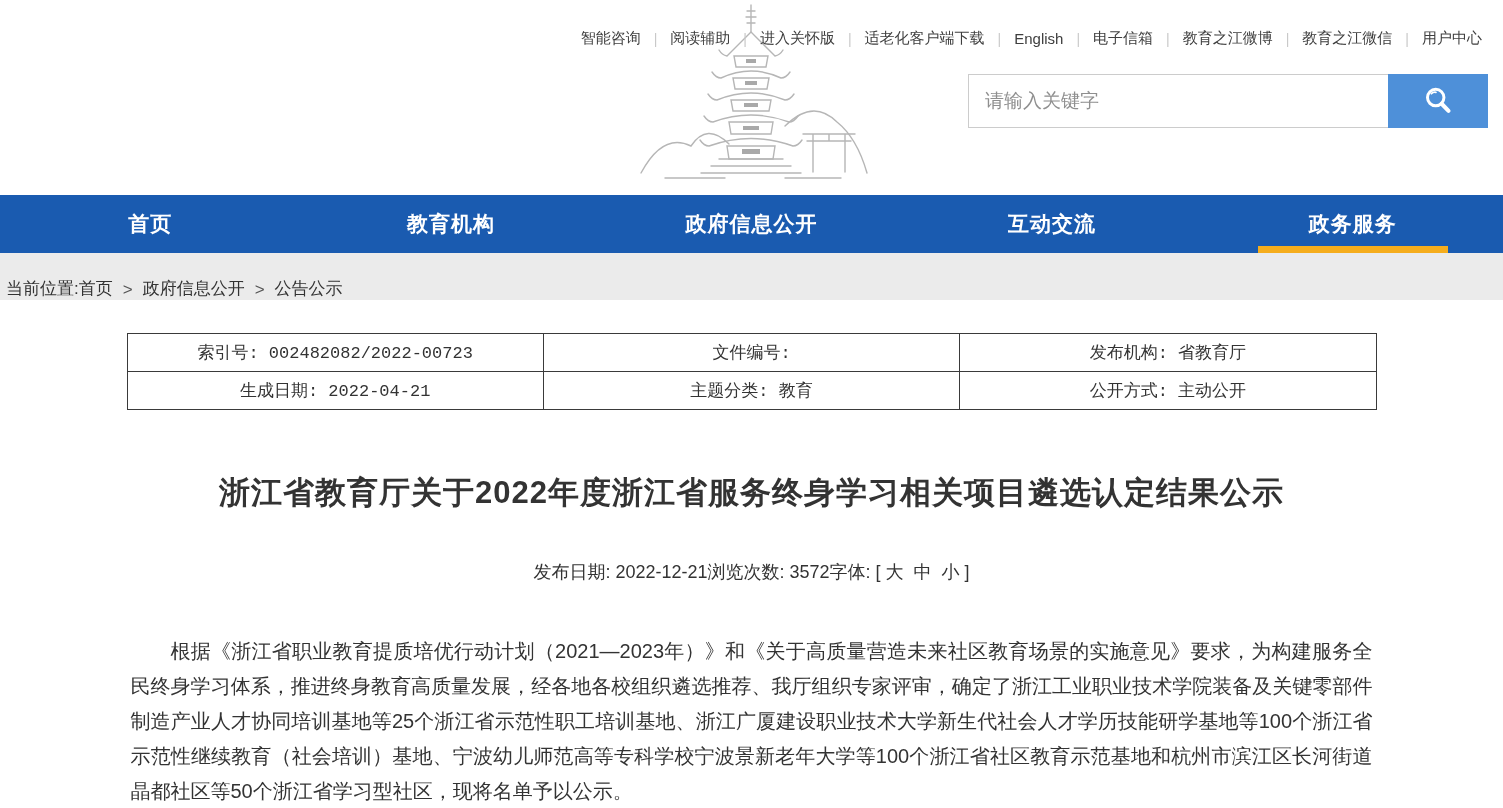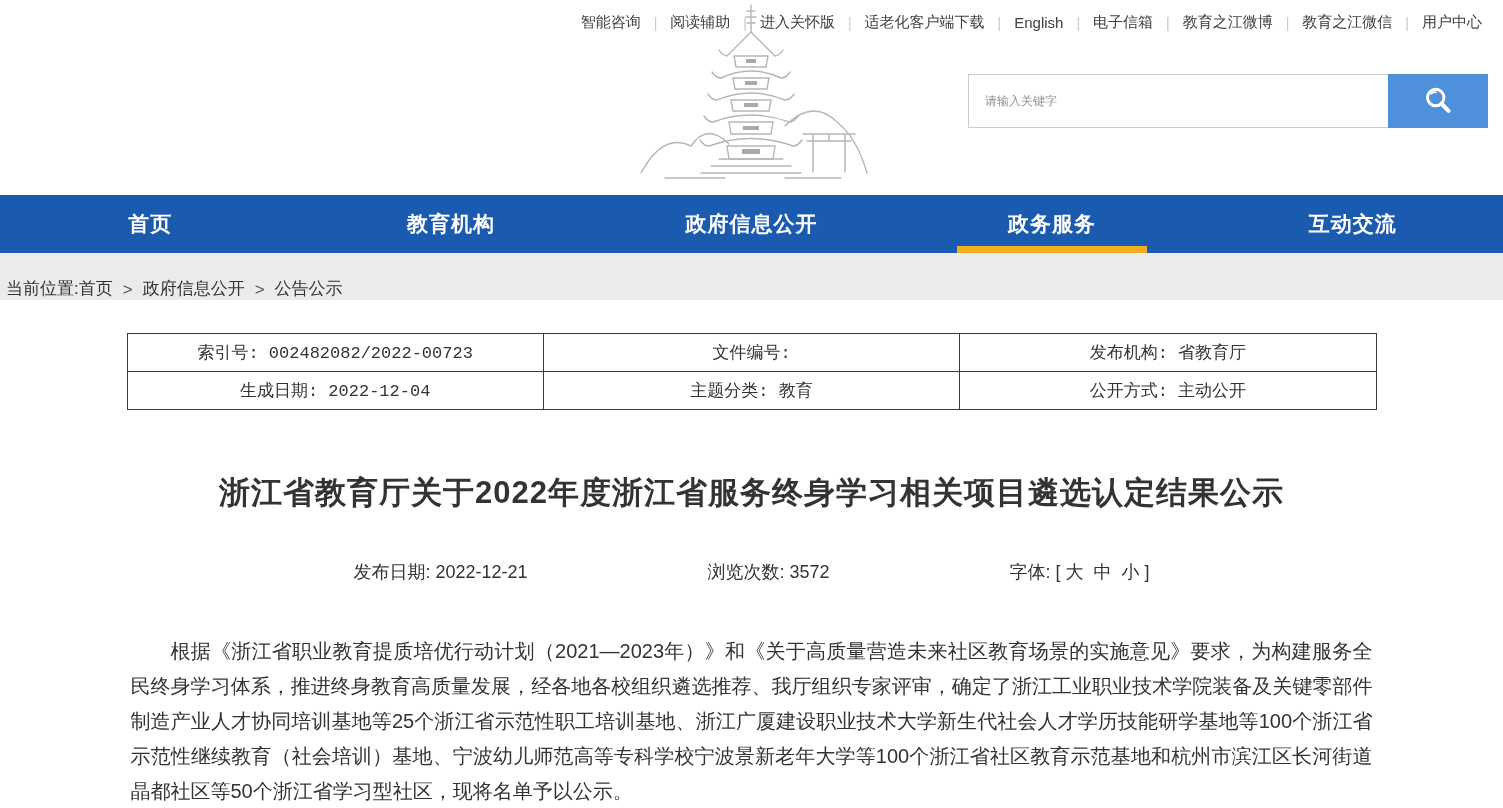--- a/index.html
+++ b/index.html
@@ -3,35 +3,35 @@
 <meta charset="utf-8">
 <title>page</title>
 <style>
   * { box-sizing: border-box; margin: 0; padding: 0; }
   html, body { width: 1503px; height: 808px; overflow: hidden; background: #fff;
     font-family: "Liberation Sans", sans-serif; color: #333; }
 
   
   .header { position: relative; height: 195px; background: #fff; }
 
-  .topbar { position: absolute; top: 13px; right: 8px; z-index: 3;
+  .topbar { position: absolute; top: 29px; right: 8px; z-index: 3;
     display: flex; align-items: center; font-size: 15px; color: #3e3e3e; white-space: nowrap; }
   .toplink { color: #3e3e3e; text-decoration: none; padding: 0 13px; cursor: pointer; }
   .topsep { color: #c9c9c9; font-size: 14px; }
 
   .logo { position: absolute; left: 15px; top: 55px; display: flex; align-items: center; cursor: pointer; z-index: 3; }
   .logo-icon { width: 88px; height: 88px; }
   .logo-text { font-family: "DejaVu Serif", serif; font-weight: 900; font-size: 47px;
     color: #1a1a1a; margin-left: 12px; letter-spacing: 5px; }
 
   .pagoda { position: absolute; left: 635px; top: 0; z-index: 1; }
 
   .search-wrap { position: absolute; right: 15px; top: 74px; display: flex; z-index: 3; }
   .search-input { width: 420px; height: 54px; border: 1px solid #ccc; border-right: none;
-    font-size: 12px; padding: 0 16px; outline: none; color: #333;
+    font-size: 19px; padding: 0 16px; outline: none; color: #333;
     font-family: "Liberation Sans", sans-serif; }
   .search-input::placeholder { color: #8f8f8f; }
   .search-btn { width: 100px; height: 54px; background: #4e90d9; border: none; cursor: pointer;
     display: flex; align-items: center; justify-content: center; }
 
   
   .nav { display: flex; height: 58px; background: #1a5bb0; position: relative; z-index: 2; }
   .nav-item { flex: 1; display: flex; align-items: center; justify-content: center;
     color: #fff; font-size: 21px; font-weight: bold; position: relative; cursor: pointer;
     letter-spacing: 1px; }
@@ -48,21 +48,21 @@
   
   .content { width: 1250px; margin: 0 auto; }
 
   .meta-table { width: 100%; border-collapse: collapse; margin-top: 33px; font-family: Liberation Mono, monospace; }
   .meta-table td { border: 1px solid #3a3a3a; height: 38px; text-align: center;
     font-size: 17px; color: #333; width: 33.33%; }
 
   .article-title { text-align: center; font-size: 31px; font-weight: bold; color: #333;
     margin-top: 62px; letter-spacing: 1px; }
 
-  .meta-row { display: flex; justify-content: center; gap: 180px; margin-top: 46px;
+  .meta-row { display: flex; justify-content: center; margin-top: 46px;
     font-size: 18px; color: #333; }
   .font-ctl a { color: #333; text-decoration: none; cursor: pointer; margin: 0 5px; }
 
   .body-text { margin-top: 50px; font-size: 20px; line-height: 35px; color: #333;
     text-align: justify; text-indent: 2em; padding: 0 4px; }
 </style>
 </head>
 <body>
 
 <div class="header">
@@ -141,27 +141,27 @@
 
   </div>
   <div class="nav-item">
     <span>教育机构</span>
 
   </div>
   <div class="nav-item">
     <span>政府信息公开</span>
 
   </div>
+  <div class="nav-item">
+    <span>互动交流</span>
+
+  </div>
   <div class="nav-item active">
     <span>政务服务</span>
     <span class="nav-underline"></span>
-  </div>
-  <div class="nav-item">
-    <span>互动交流</span>
-
   </div>
 </div>
 
 <div class="breadcrumb-bar">
   <span>当前位置:</span>
   <a class="bc-link">首页</a>
   <span class="bc-sep">&gt;</span>
   <a class="bc-link">政府信息公开</a>
   <span class="bc-sep">&gt;</span>
   <a class="bc-link">公告公示</a>
@@ -170,21 +170,21 @@
 <div class="content">
 
   <table class="meta-table">
     <tbody>
       <tr>
         <td>索引号: 002482082/2022-00723</td>
         <td>文件编号:</td>
         <td>发布机构: 省教育厅</td>
       </tr>
       <tr>
-        <td>生成日期: 2022-12-04</td>
+        <td>生成日期: 2022-04-21</td>
         <td>主题分类: 教育</td>
         <td>公开方式: 主动公开</td>
       </tr>
     </tbody>
   </table>
 
   <h1 class="article-title">浙江省教育厅关于2022年度浙江省服务终身学习相关项目遴选认定结果公示</h1>
 
   <div class="meta-row">
     <span>发布日期: 2022-12-21</span>

